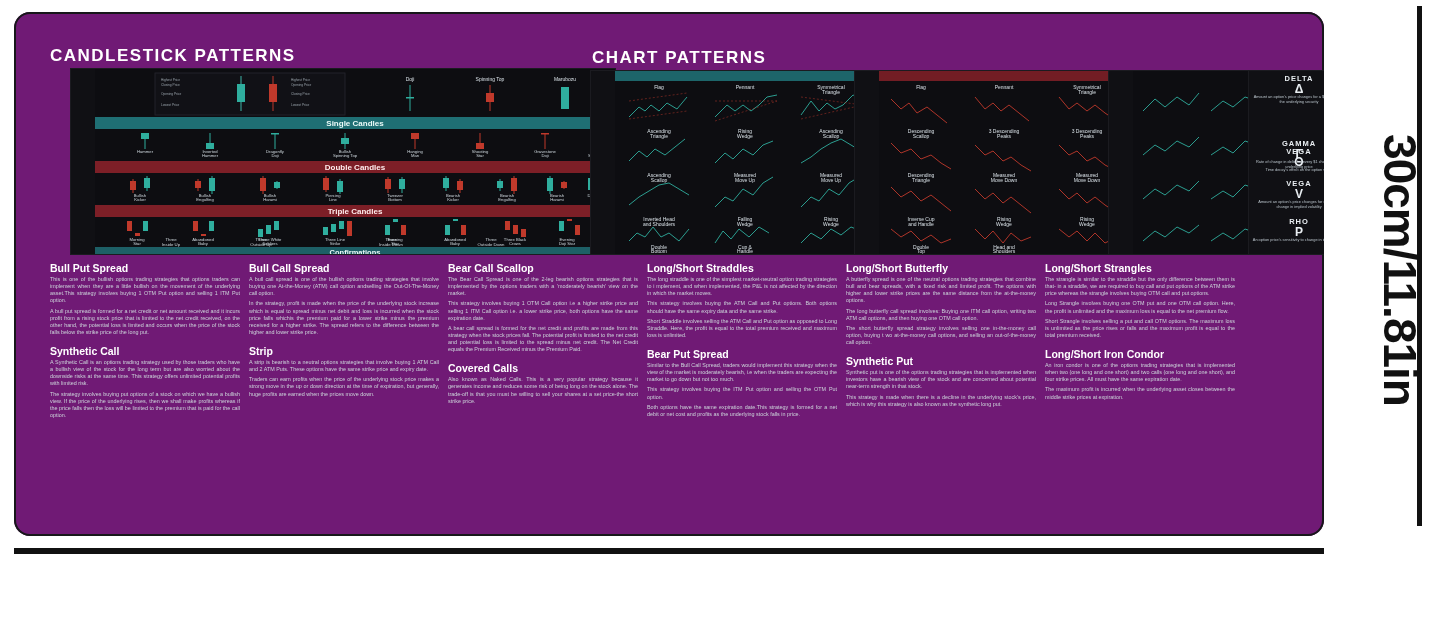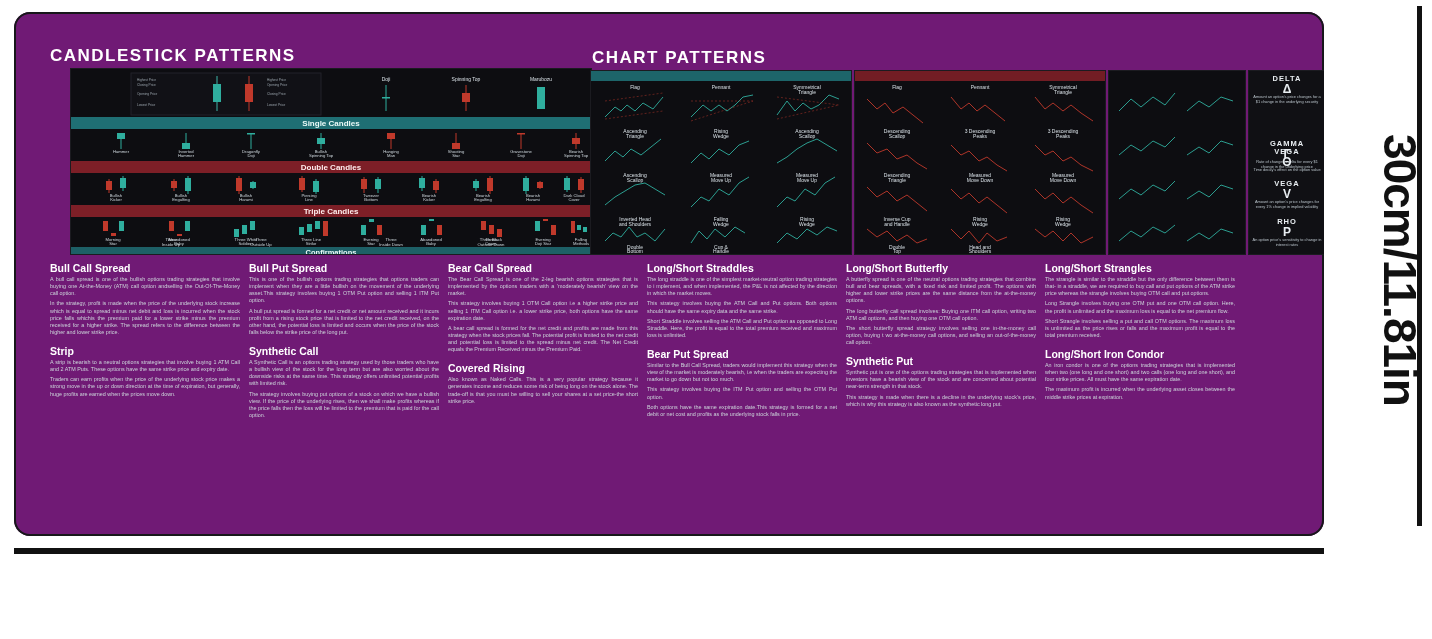--- a/index.html
+++ b/index.html
@@ -31,21 +31,21 @@
 
   
   .sec-title{
     color:#ffffff; font-weight:bold; letter-spacing:1.5px;
     font-size:17px; text-transform:uppercase;
   }
   #candle-title{position:absolute; left:18px; top:20px;}
   #chart-title{position:absolute; left:560px; top:22px;}
 
   
-  .panel{position:absolute; background:#101014; border:1px solid #1b1b20; overflow:hidden;}
+  .panel{position:absolute; background:#101014; border:1px solid #1b1b20; overflow:hidden;padding-left:24px;}
   #candle-panel{left:18px; top:42px; width:520px; height:185px;margin-left:20px;}
   #chart-panel-a{left:558px; top:44px; width:260px; height:183px;}
   #chart-panel-b{left:822px; top:44px; width:250px; height:183px;}
   #chart-panel-c{left:1076px; top:44px; width:136px; height:183px;}
   #greeks-panel{left:1216px; top:44px; width:76px; height:183px;}
   .lbl{position:absolute;font-size:4.3px;color:#cfd8de;text-align:center;width:46px;line-height:1.15;}
 
   
   .greek{position:absolute; left:0; width:100%; text-align:center; color:#e8edf1;}
   .greek .g-name{font-size:7.5px; font-weight:bold; letter-spacing:1px;}
@@ -464,53 +464,53 @@
           <div class="g-name">RHO</div>
           <div class="g-sym">P</div>
           <div class="g-desc">An option price's sensitivity to change in interest rates</div>
         </div>
       </div>
 
       <div class="cols">
 
         <div class="col">
           <div class="blk">
+            <h4>Bull Put Spread</h4>
+            <p>This is one of the bullish options trading strategies that options traders can implement when they are a little bullish on the movement of the underlying asset.This strategy involves buying 1 OTM Put option and selling 1 ITM Put option.</p>
+            <p>A bull put spread is formed for a net credit or net amount received and it incurs profit from a rising stock price that is limited to the net credit received, on the other hand, the potential loss is limited and occurs when the price of the stock falls below the strike price of the long put.</p>
+          </div>
+          <div class="blk">
+            <h4>Synthetic Call</h4>
+            <p>A Synthetic Call is an options trading strategy used by those traders who have a bullish view of the stock for the long term but are also worried about the downside risks at the same time. This strategy offers unlimited potential profits with limited risk.</p>
+            <p>The strategy involves buying put options of a stock on which we have a bullish view. If the price of the underlying rises, then we shall make profits whereas if the price falls then the loss will be limited to the premium that is paid for the call option.</p>
+          </div>
+        </div>
+
+        <div class="col">
+          <div class="blk">
             <h4>Bull Call Spread</h4>
             <p>A bull call spread is one of the bullish options trading strategies that involve buying one At-the-Money (ATM) call option andselling the Out-Of-The-Money call option.</p>
             <p>In the strategy, profit is made when the price of the underlying stock increase which is equal to spread minus net debit and loss is incurred when the stock price falls whichis the premium paid for a lower strike minus the premium received for a higher strike. The spread refers to the difference between the higher and lower strike price.</p>
           </div>
           <div class="blk">
             <h4>Strip</h4>
             <p>A strip is bearish to a neutral options strategies that involve buying 1 ATM Call and 2 ATM Puts. These options have the same strike price and expiry date.</p>
             <p>Traders can earn profits when the price of the underlying stock price makes a strong move in the up or down direction at the time of expiration, but generally, huge profits are earned when the prices move down.</p>
           </div>
         </div>
 
         <div class="col">
           <div class="blk">
-            <h4>Bull Put Spread</h4>
-            <p>This is one of the bullish options trading strategies that options traders can implement when they are a little bullish on the movement of the underlying asset.This strategy involves buying 1 OTM Put option and selling 1 ITM Put option.</p>
-            <p>A bull put spread is formed for a net credit or net amount received and it incurs profit from a rising stock price that is limited to the net credit received, on the other hand, the potential loss is limited and occurs when the price of the stock falls below the strike price of the long put.</p>
-          </div>
-          <div class="blk">
-            <h4>Synthetic Call</h4>
-            <p>A Synthetic Call is an options trading strategy used by those traders who have a bullish view of the stock for the long term but are also worried about the downside risks at the same time. This strategy offers unlimited potential profits with limited risk.</p>
-            <p>The strategy involves buying put options of a stock on which we have a bullish view. If the price of the underlying rises, then we shall make profits whereas if the price falls then the loss will be limited to the premium that is paid for the call option.</p>
-          </div>
-        </div>
-
-        <div class="col">
-          <div class="blk">
-            <h4>Bear Call Spread</h4>
+            <h4>Bear Call Scallop</h4>
             <p>The Bear Call Spread is one of the 2-leg bearish options strategies that is implemented by the options traders with a 'moderately bearish' view on the market.</p>
             <p>This strategy involves buying 1 OTM Call option i.e a higher strike price and selling 1 ITM Call option i.e. a lower strike price, both options have the same expiration date.</p>
             <p>A bear call spread is formed for the net credit and profits are made from this strategy when the stock prices fall. The potential profit is limited to the net credit and potential loss is limited to the spread minus net credit. The Net Credit equals the Premium Received minus the Premium Paid.</p>
           </div>
           <div class="blk">
-            <h4>Covered Rising</h4>
+            <h4>Covered Calls</h4>
             <p>Also known as Naked Calls. This is a very popular strategy because it generates income and reduces some risk of being long on the stock alone. The trade-off is that you must be willing to sell your shares at a set price-the short strike price.</p>
           </div>
         </div>
 
         <div class="col">
           <div class="blk">
             <h4>Long/Short Straddles</h4>
             <p>The long straddle is one of the simplest market-neutral option trading strategies to i mplement, and when implemented, the P&amp;L is not affected by the direction in which the market moves.</p>
             <p>This strategy involves buying the ATM Call and Put options. Both options should have the same expiry data and the same strike.</p>
             <p>Short Straddle involves selling the ATM Call and Put option as opposed to Long Straddle. Here, the profit is equal to the total premium received and maximum loss is unlimited.</p>

